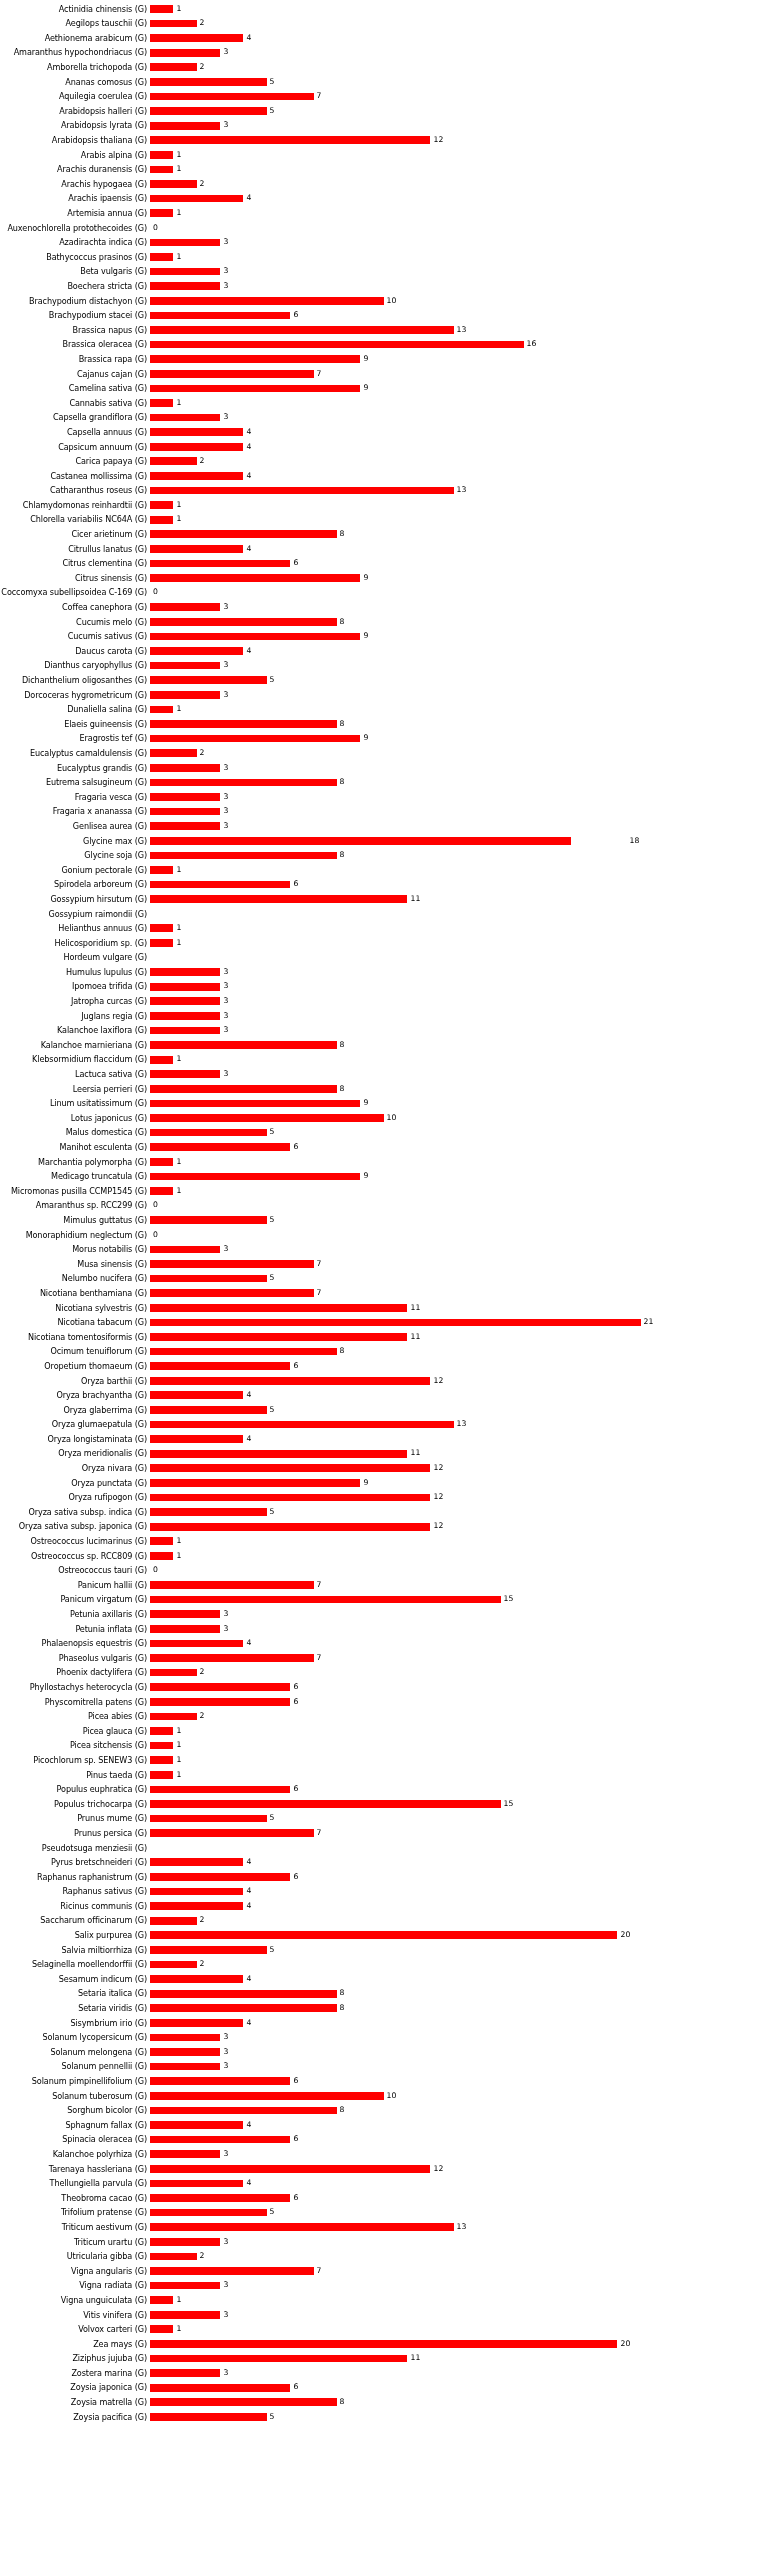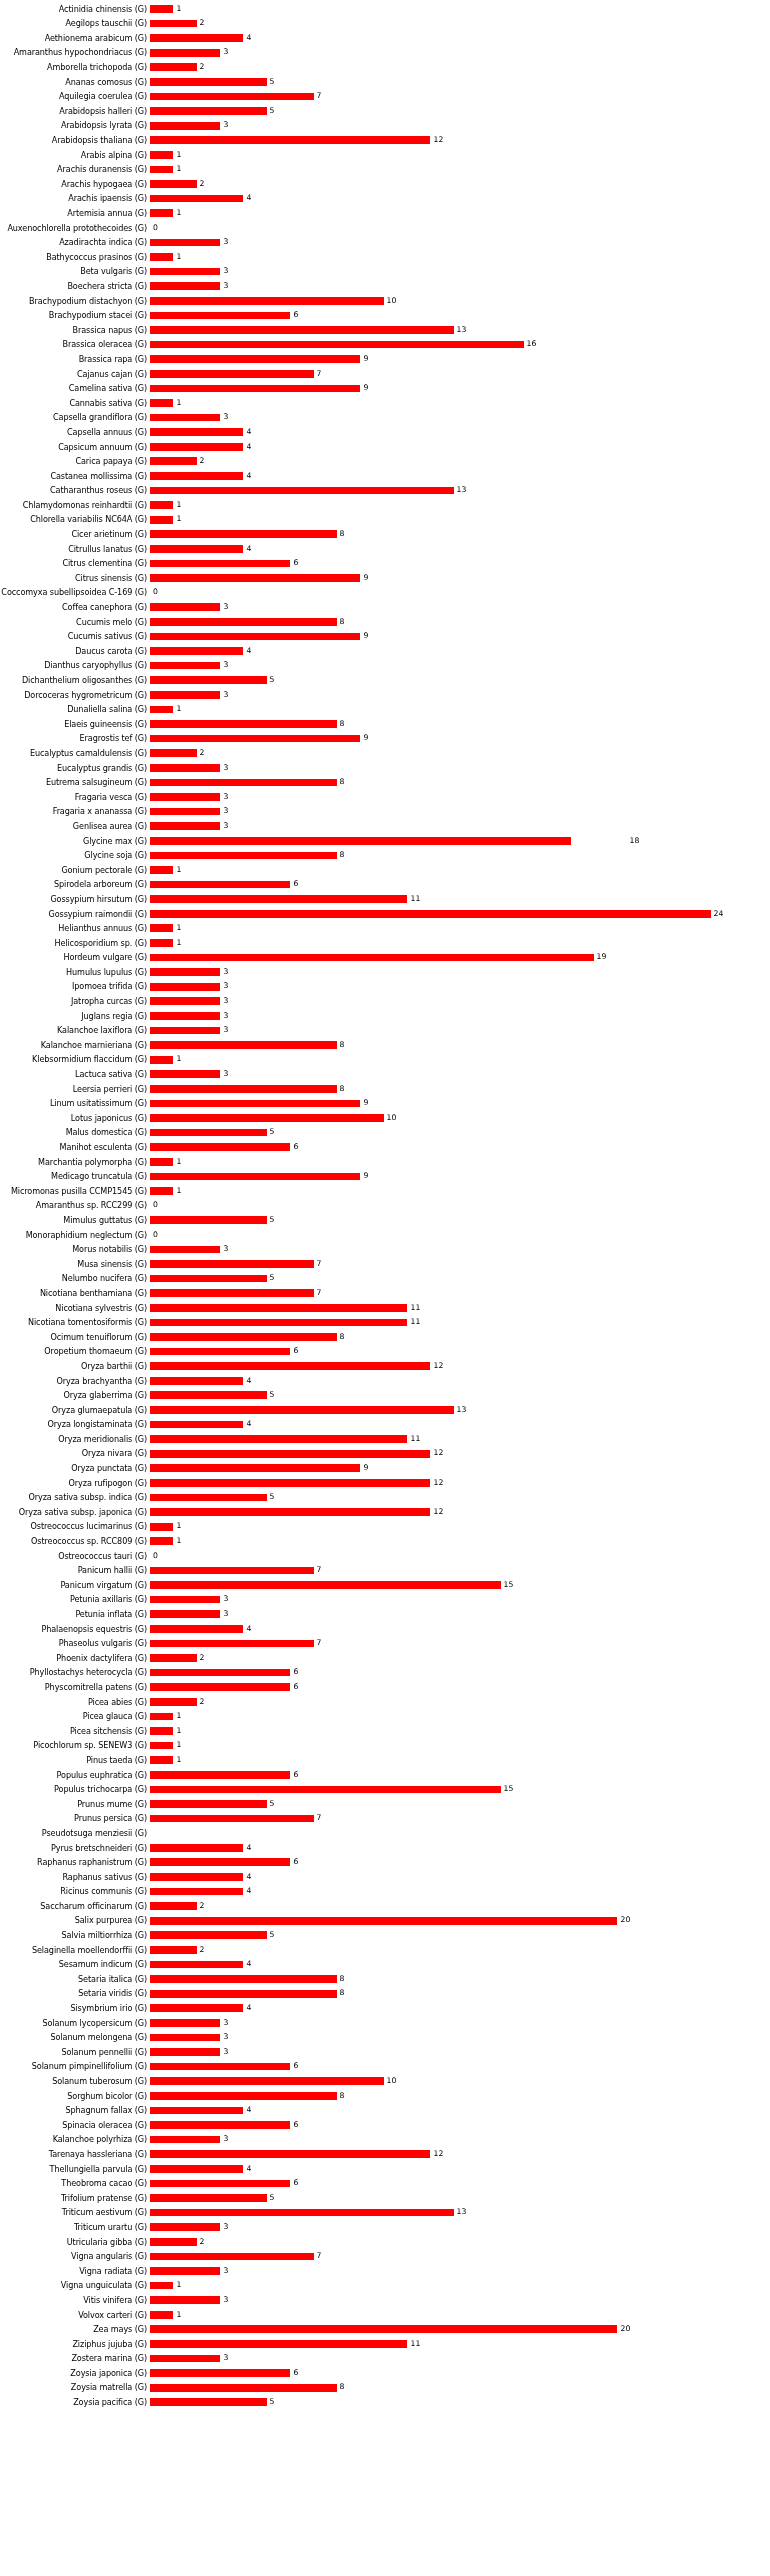--- a/index.html
+++ b/index.html
@@ -494,45 +494,37 @@
       </div>
       <div class="row">
         <div class="row-label">Gossypium hirsutum (G)</div>
         <div class="bar-area">
           <div class="bar" style="width: 257px; background: rgb(255, 0, 0);"></div>
           <div class="bar-value" style="left: 261px;">11</div>
         </div>
       </div>
       <div class="row">
         <div class="row-label">Gossypium raimondii (G)</div>
-        <div class="bar-area">
-          <div class="bar" style="width: 561px; background: rgb(255, 0, 0);"></div>
-          <div class="bar-value" style="left: 564px;">24</div>
-        </div>
       </div>
       <div class="row">
         <div class="row-label">Helianthus annuus (G)</div>
         <div class="bar-area">
           <div class="bar" style="width: 23.4px; background: rgb(255, 0, 0);"></div>
           <div class="bar-value" style="left: 27px;">1</div>
         </div>
       </div>
       <div class="row">
         <div class="row-label">Helicosporidium sp. (G)</div>
         <div class="bar-area">
           <div class="bar" style="width: 23.4px; background: rgb(255, 0, 0);"></div>
           <div class="bar-value" style="left: 27px;">1</div>
         </div>
       </div>
       <div class="row">
         <div class="row-label">Hordeum vulgare (G)</div>
-        <div class="bar-area">
-          <div class="bar" style="width: 444px; background: rgb(255, 0, 0);"></div>
-          <div class="bar-value" style="left: 447px;">19</div>
-        </div>
       </div>
       <div class="row">
         <div class="row-label">Humulus lupulus (G)</div>
         <div class="bar-area">
           <div class="bar" style="width: 70px; background: rgb(255, 0, 0);"></div>
           <div class="bar-value" style="left: 74px;">3</div>
         </div>
       </div>
       <div class="row">
         <div class="row-label">Ipomoea trifida (G)</div>
@@ -686,20 +678,27 @@
         <div class="bar-area">
           <div class="bar" style="width: 164px; background: rgb(255, 0, 0);"></div>
           <div class="bar-value" style="left: 167px;">7</div>
         </div>
       </div>
       <div class="row">
         <div class="row-label">Nicotiana sylvestris (G)</div>
         <div class="bar-area">
           <div class="bar" style="width: 257px; background: rgb(255, 0, 0);"></div>
           <div class="bar-value" style="left: 261px;">11</div>
+        </div>
+      </div>
+      <div class="row">
+        <div class="row-label">Nicotiana tabacum (G)</div>
+        <div class="bar-area">
+          <div class="bar" style="width: 491px; background: rgb(255, 0, 0);"></div>
+          <div class="bar-value" style="left: 494px;">21</div>
         </div>
       </div>
       <div class="row">
         <div class="row-label">Nicotiana tomentosiformis (G)</div>
         <div class="bar-area">
           <div class="bar" style="width: 257px; background: rgb(255, 0, 0);"></div>
           <div class="bar-value" style="left: 261px;">11</div>
         </div>
       </div>
       <div class="row">

